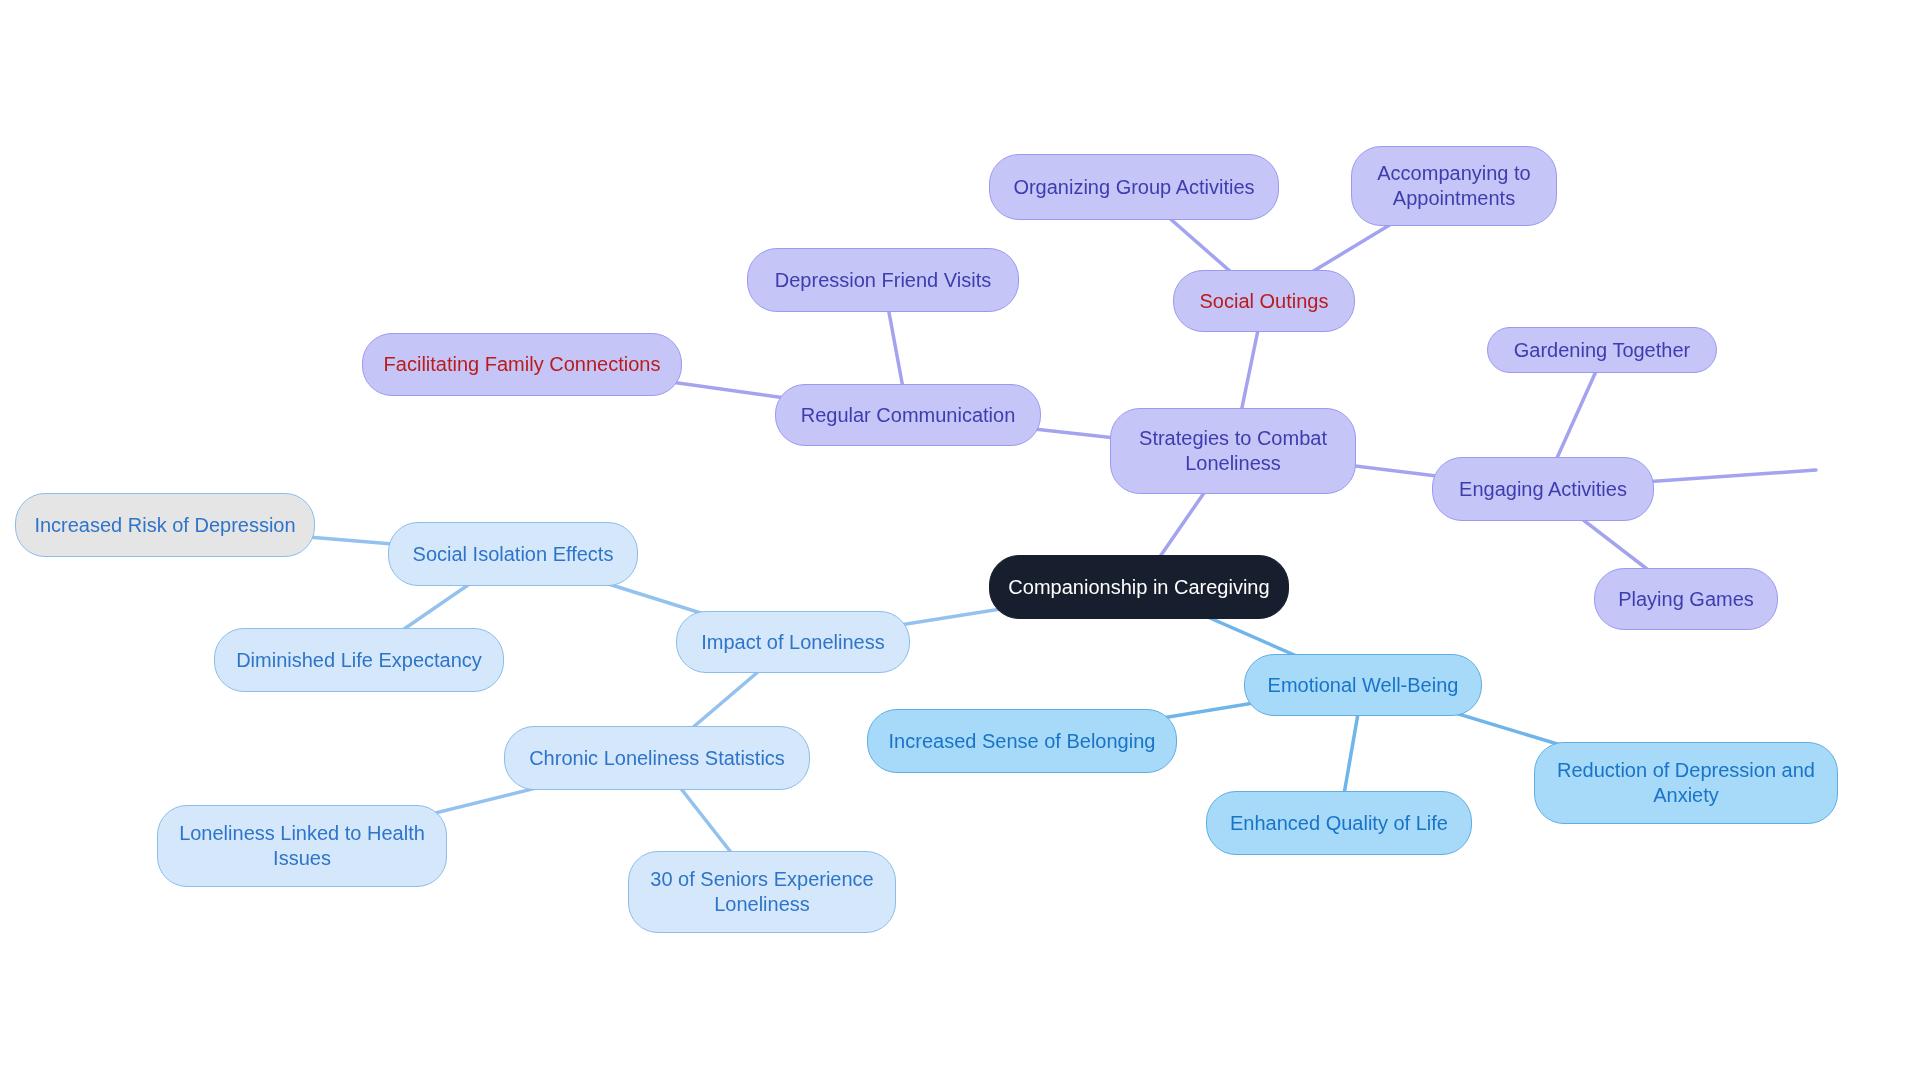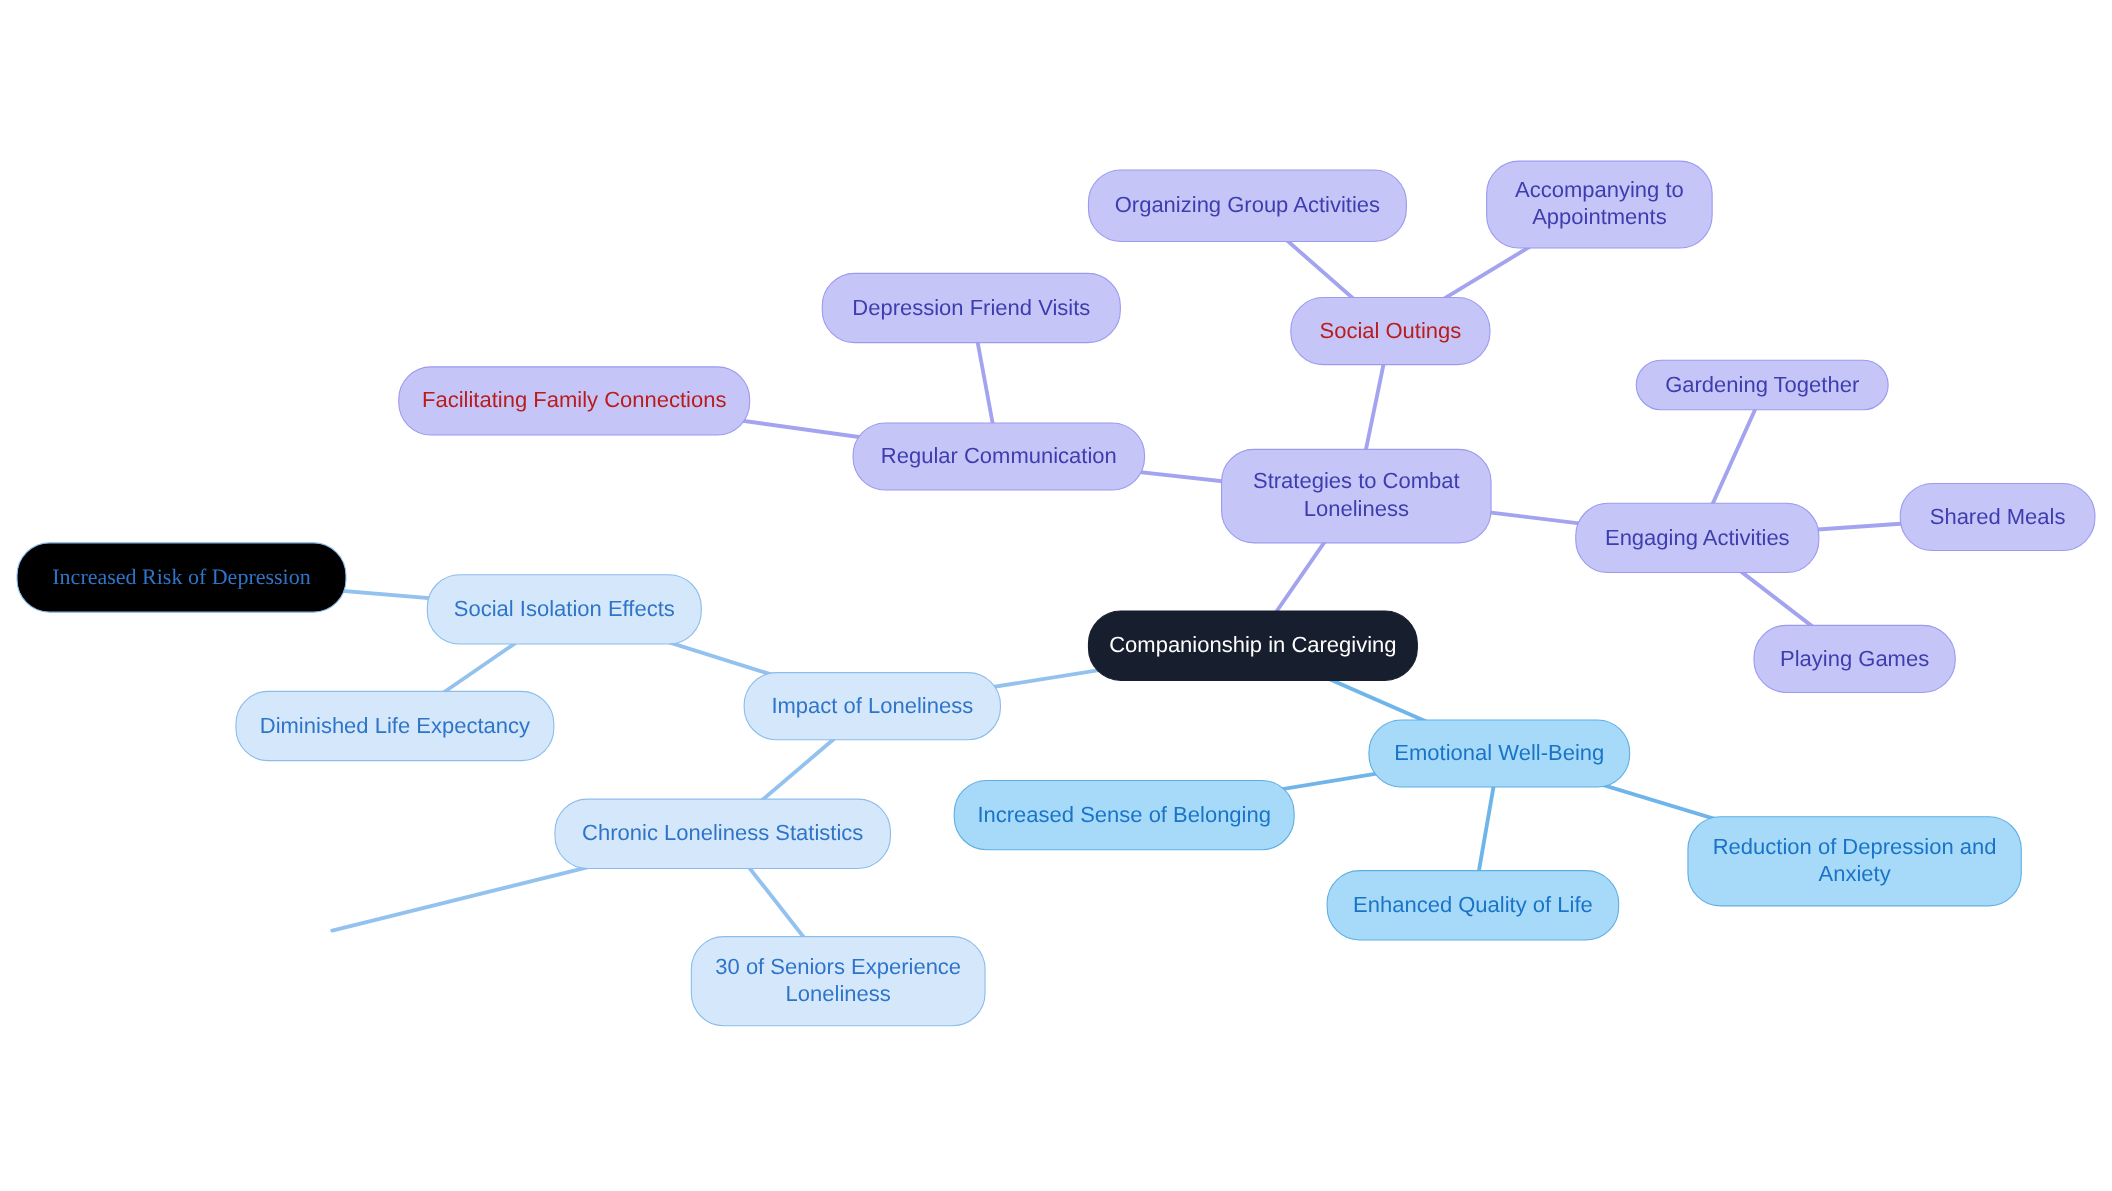--- a/index.html
+++ b/index.html
@@ -90,40 +90,40 @@
     </div>
     <div class="node" style="left: 362px; top: 332.5px; width: 320px; height: 63px; background: rgb(198, 197, 247); border-color: rgb(155, 154, 240); color: #b91c1c;">
       <span>Facilitating Family Connections</span>
     </div>
     <div class="node" style="left: 1432px; top: 457px; width: 222px; height: 64px; background: rgb(198, 197, 247); border-color: rgb(155, 154, 240); color: rgb(61, 61, 175);">
       <span>Engaging Activities</span>
     </div>
     <div class="node" style="left: 1487px; top: 327px; width: 230px; height: 46px; background: rgb(198, 197, 247); border-color: rgb(155, 154, 240); color: rgb(61, 61, 175);">
       <span>Gardening Together</span>
     </div>
-    <div class="node" style="left: 1727px; top: 439px; width: 178px; height: 62px; background: rgb(198, 197, 247); border-color: rgb(155, 154, 240); color: rgb(61, 61, 175);">
-      <span>Shared Meals</span>
-    </div>
     <div class="node" style="left: 1594px; top: 568px; width: 184px; height: 62px; background: rgb(198, 197, 247); border-color: rgb(155, 154, 240); color: rgb(61, 61, 175);">
       <span>Playing Games</span>
     </div>
     <div class="node" style="left: 676px; top: 611px; width: 234px; height: 62px; background: rgb(213, 232, 251); border-color: rgb(139, 188, 236); color: rgb(46, 116, 200);">
       <span>Impact of Loneliness</span>
     </div>
     <div class="node" style="left: 388px; top: 522px; width: 250px; height: 64px; background: rgb(213, 232, 251); border-color: rgb(139, 188, 236); color: rgb(46, 116, 200);">
       <span>Social Isolation Effects</span>
     </div>
-    <div class="node" style="left: 15px; top: 493px; width: 300px; height: 64px; background: #000000; border-color: rgb(139, 188, 236); color: rgb(46, 116, 200); font-family: Liberation Serif, serif;">
+    <div class="node" style="left: 15px; top: 493px; width: 300px; height: 64px; background: #e5e5e5; border-color: rgb(139, 188, 236); color: rgb(46, 116, 200);">
       <span>Increased Risk of Depression</span>
     </div>
     <div class="node" style="left: 214px; top: 628px; width: 290px; height: 64px; background: rgb(213, 232, 251); border-color: rgb(139, 188, 236); color: rgb(46, 116, 200);">
       <span>Diminished Life Expectancy</span>
     </div>
     <div class="node" style="left: 504px; top: 726px; width: 306px; height: 64px; background: rgb(213, 232, 251); border-color: rgb(139, 188, 236); color: rgb(46, 116, 200);">
       <span>Chronic Loneliness Statistics</span>
+    </div>
+    <div class="node" style="left: 157px; top: 805px; width: 290px; height: 82px; background: rgb(213, 232, 251); border-color: rgb(139, 188, 236); color: rgb(46, 116, 200);">
+      <span>Loneliness Linked to Health Issues</span>
     </div>
     <div class="node" style="left: 628px; top: 851px; width: 268px; height: 82px; background: rgb(213, 232, 251); border-color: rgb(139, 188, 236); color: rgb(46, 116, 200);">
       <span>30 of Seniors Experience Loneliness</span>
     </div>
     <div class="node" style="left: 1244px; top: 654px; width: 238px; height: 62px; background: rgb(167, 218, 248); border-color: rgb(95, 174, 227); color: rgb(25, 116, 200);">
       <span>Emotional Well-Being</span>
     </div>
     <div class="node" style="left: 867px; top: 709px; width: 310px; height: 64px; background: rgb(167, 218, 248); border-color: rgb(95, 174, 227); color: rgb(25, 116, 200);">
       <span>Increased Sense of Belonging</span>
     </div>

